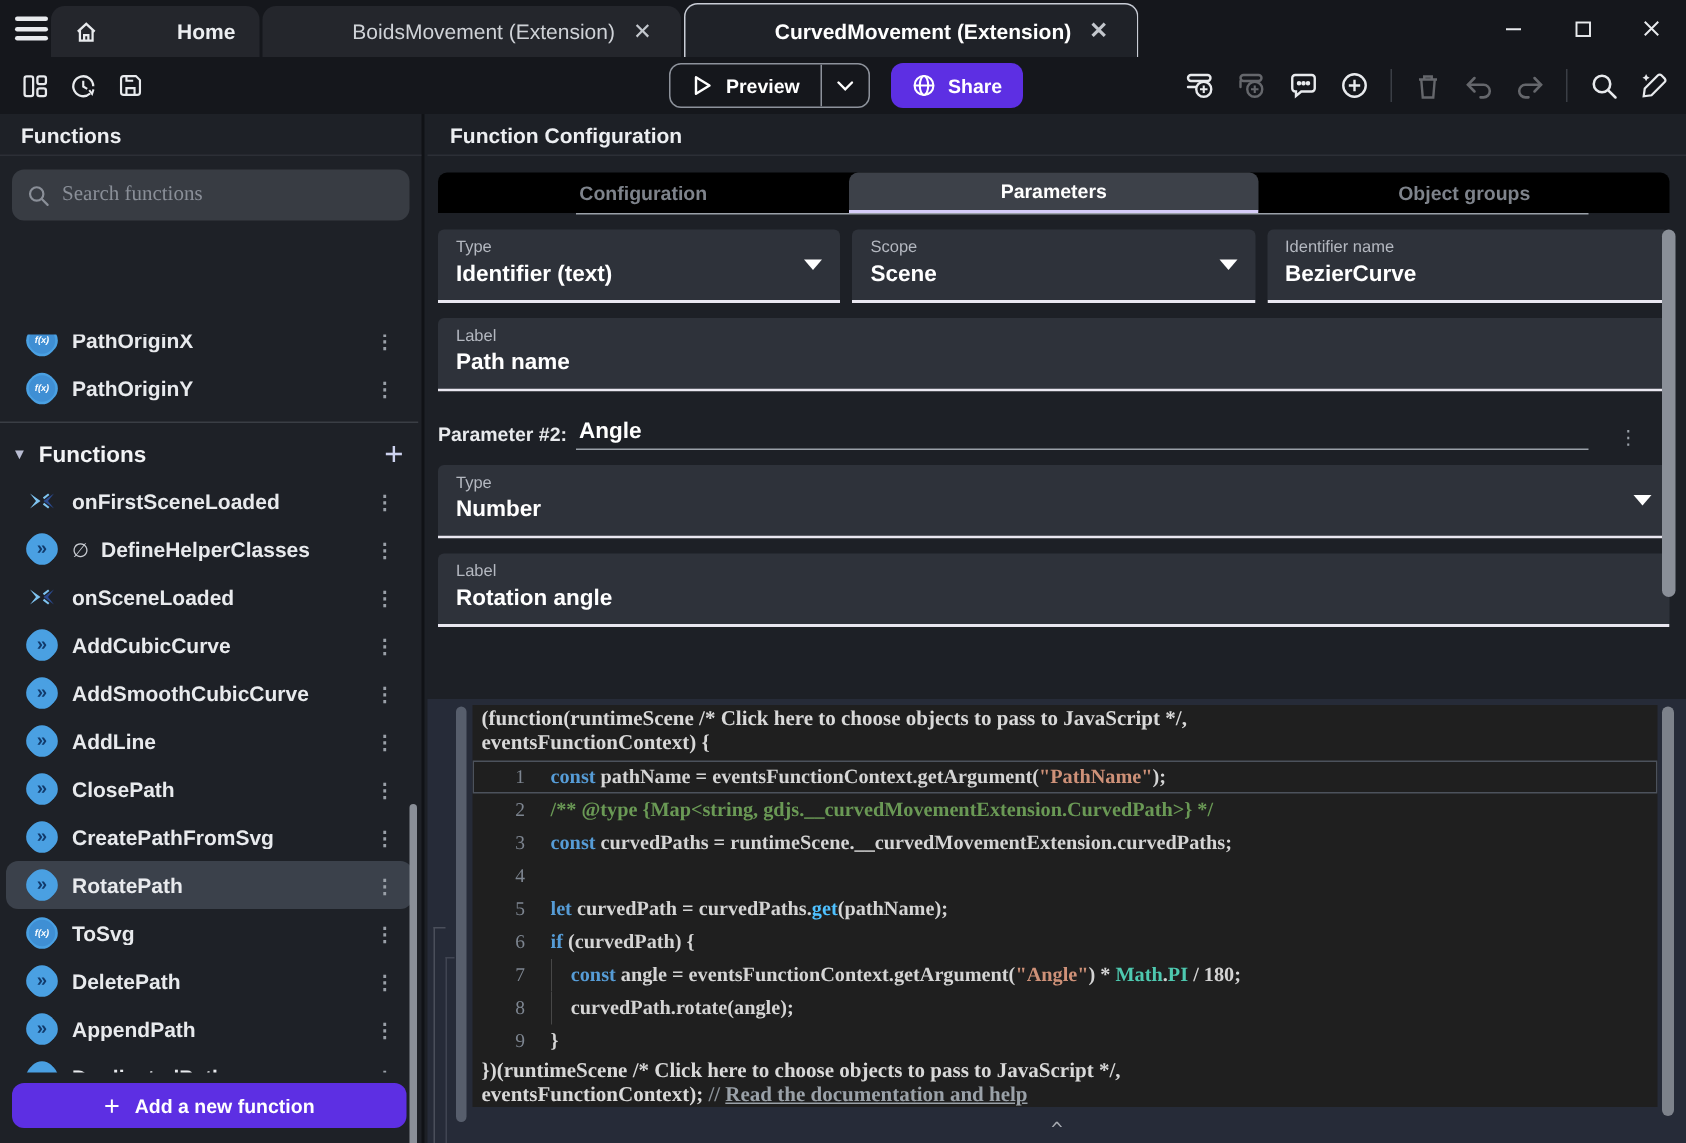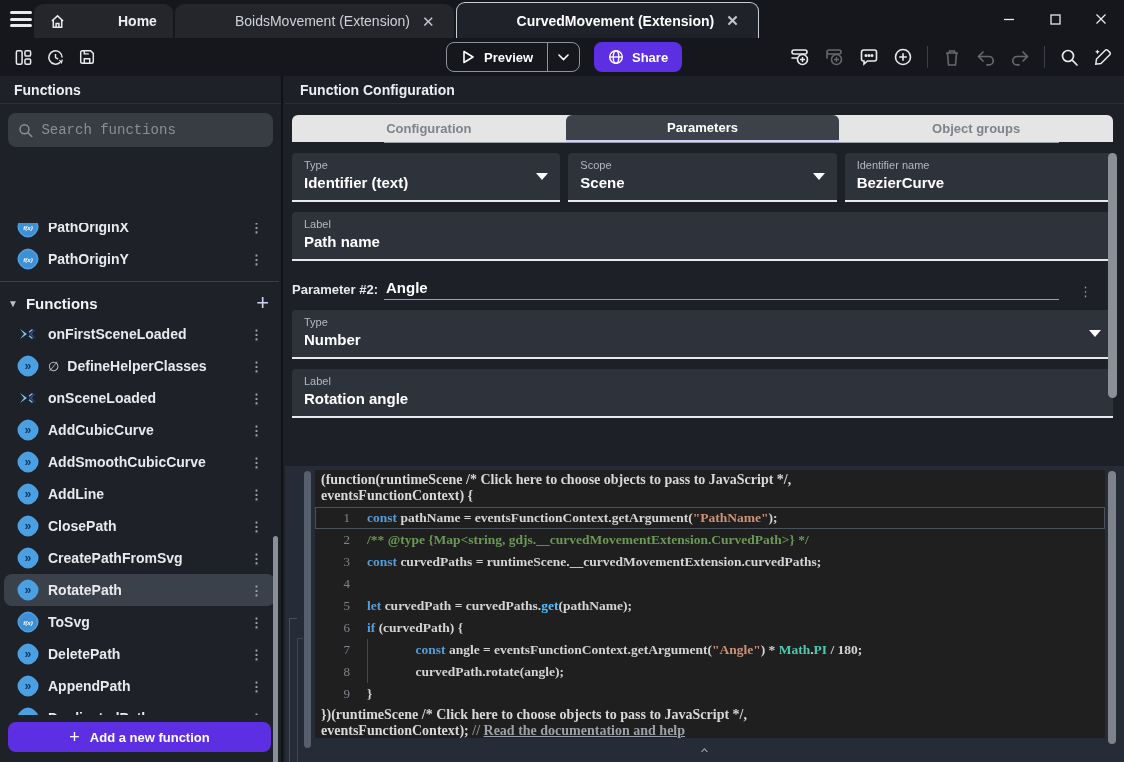--- a/index.html
+++ b/index.html
@@ -30,21 +30,21 @@
   .preview-main { display:flex; align-items:center; gap:9px; padding:0 14px; color:#fff; font-weight:bold; font-size:13px; cursor:pointer; }
   .preview-caret { width:32px; display:flex; align-items:center; justify-content:center; border-left:1px solid #8d929b; cursor:pointer; color:#fff; }
   .share-btn { position:absolute; left:594px; top:4px; height:30px; display:flex; align-items:center; gap:8px; padding:0 14px; background:#5d2fe3; border-radius:8px; color:#fff; font-weight:bold; font-size:13px; cursor:pointer; }
   .tb-right { position:absolute; right:6px; top:4px; height:30px; display:flex; align-items:center; gap:4px; }
   .tb-sep { width:1px; height:22px; background:#3a3e45; margin:0 5px; }
 
   
   .sidebar { position:absolute; left:0; top:76px; width:283px; height:686px; background:#1e2127; border-right:2px solid #101216; }
   .panel-header { height:28px; display:flex; align-items:center; padding:0 14px; color:#eceef1; font-size:14px; font-weight:bold; border-bottom:1px solid #2c2f36; }
   .search-box { margin:9px 8px 4px 8px; height:34px; background:#383c43; border-radius:8px; display:flex; align-items:center; padding:0 10px; gap:8px; }
-  .search-box input { background:transparent; border:none; outline:none; color:#fef9c3; font-size:14px; width:100%; font-family:Liberation Mono, monospace; }
+  .search-box input { background:transparent; border:none; outline:none; color:#fef9c3; font-size:14px; width:100%; font-family:Liberation Serif, serif; }
   .search-box input::placeholder { color:#8a8f98; }
   .fn-list { position:absolute; left:0; top:147px; bottom:47px; width:279px; overflow:hidden; }
   .fn-list-inner { margin-top:-12px; }
   .fn-item { height:32px; display:flex; align-items:center; gap:10px; padding:0 6px 0 14px; color:#e8eaed; font-size:14px; font-weight:bold; margin:0 4px; border-radius:8px; cursor:pointer; }
   .fn-item.selected { background:#3b414b; }
   .fn-item .fn-label { flex:1; white-space:nowrap; overflow:hidden; }
   .fn-item .null-prefix { color:#c9ccd2; font-weight:normal; font-size:13px; margin-right:-2px; }
   .kebab { color:#9aa0a8; font-size:13px; letter-spacing:0; padding:0 6px; cursor:pointer; line-height:1; }
   .fn-divider { height:1px; background:#3a3e45; margin:6px 0; }
   .fn-section { height:30px; display:flex; align-items:center; gap:8px; padding:0 10px 0 8px; color:#f2f3f5; font-size:15px; font-weight:bold; }
@@ -56,21 +56,21 @@
   .icon-gear.fx { background:#3f8fd4; }
   .icon-gear.fx .fx-t { color:#fff; font-size:7px; font-style:italic; font-weight:bold; }
   .icon-scene { width:20px; height:20px; flex:none; }
   .sidebar-scroll { position:absolute; right:3px; top:460px; width:5px; height:240px; background:#8a8f98; border-radius:3px; cursor:pointer; }
   .add-fn-btn { position:absolute; left:8px; bottom:10px; width:263px; height:30px; background:#5d2fe3; border-radius:8px; border:none; color:#fff; font-weight:bold; font-size:13px; display:flex; align-items:center; justify-content:center; gap:10px; cursor:pointer; font-family:"Liberation Sans",sans-serif; }
   .add-fn-btn .plus { font-size:18px; font-weight:normal; }
 
   
   .main { position:absolute; left:285px; top:76px; right:0; height:392px; background:#1d2026; }
   .main .panel-header { padding-left:15px; }
-  .cfg-tabs { position:absolute; left:7px; top:39px; right:11px; height:27px; display:flex; background:#e5e5e5; border-radius:6px 6px 0 0; }
+  .cfg-tabs { position:absolute; left:7px; top:39px; right:11px; height:27px; display:flex; background:#000000; border-radius:6px 6px 0 0; }
   .cfg-tab { flex:1; display:flex; align-items:center; justify-content:center; color:#7e838b; font-size:13px; font-weight:bold; cursor:pointer; border-radius:6px 6px 0 0; }
   .cfg-tab.active { background:#3d4149; color:#fff; border-bottom:2px solid #d6cdf8; }
   .param-head { display:flex; align-items:flex-end; margin:18px 26px 0 7px; }
   .param-index { color:#e8eaed; font-size:13px; font-weight:bold; padding-bottom:3px; white-space:nowrap; }
   .param-name { flex:1; margin-left:6px; border-bottom:1px solid #9aa0a8; color:#fff; font-size:15px; font-weight:bold; padding:0 0 3px 2px; }
   .param-kebab { margin-left:14px; padding-bottom:2px; }
   .fields-row { display:flex; gap:8px; margin:10px 11px 0 7px; }
   .field { background:#2e323a; border-radius:4px 4px 0 0; border-bottom:2px solid #e9e7f0; padding:6px 10px 7px 12px; position:relative; height:49px; }
   .field.third { flex:1; }
   .field.full { flex:1; }
@@ -84,21 +84,21 @@
   .code-left-bar { position:absolute; left:19px; top:5px; width:7px; bottom:14px; background:#575e6c; border-radius:4px; cursor:pointer; }
   .bracket1 { position:absolute; left:4px; top:152px; bottom:0; width:8px; border-left:1px solid #4a4f5b; border-top:1px solid #4a4f5b; }
   .bracket2 { position:absolute; left:12px; top:172px; bottom:0; width:6px; border-left:1px solid #404552; border-top:1px solid #404552; }
   .code-block { position:absolute; left:30px; top:4px; width:790px; bottom:24px; background:#1f1f1f; font-family:Liberation Serif, serif; overflow:hidden; }
   .wrap-text { color:#d8d8d8; font-size:14px; font-weight:bold; line-height:16px; padding:2px 0 0 6px; white-space:pre-wrap; }
   .code-lines { margin-top:3px; }
   .cline { display:flex; height:22px; align-items:center; }
   .cline .ln { width:52px; text-align:right; padding-right:17px; color:#7d8590; font-size:13px; flex:none; }
   .cline .ctext { flex:1; color:#d4d4d4; font-size:13.5px; font-weight:bold; white-space:pre; height:22px; line-height:22px; }
   .cline.highlight { outline:1px solid #4c525c; outline-offset:-1px; }
-  .cline .ctext.guide { box-shadow:inset 1px 0 0 #474747;padding-left:35px; }
+  .cline .ctext.guide { box-shadow:inset 1px 0 0 #474747; }
   .tok-kw { color:#569CD6; } .tok-str { color:#CE9178; } .tok-com { color:#6A9955; }
   .tok-fn { color:#4FC1FF; } .tok-cls { color:#4EC9B0; }
   .wrap-footer { color:#d8d8d8; font-size:14px; font-weight:bold; line-height:16px; padding-left:6px; white-space:pre-wrap; margin-top:2px; }
   .doc-link { color:#9aa1a8; text-decoration:underline; cursor:pointer; }
   .slashes { color:#8b9299; }
   .code-right-scroll { position:absolute; right:8px; top:5px; width:8px; bottom:18px; background:#7d828b; border-radius:4px; cursor:pointer; }
   .collapse-caret { position:absolute; left:50%; bottom:1px; transform:translateX(-50%); color:#a7abb2; font-size:13px; cursor:pointer; font-family:"DejaVu Sans Mono",monospace; }
 </style>
 </head>
 <body>

